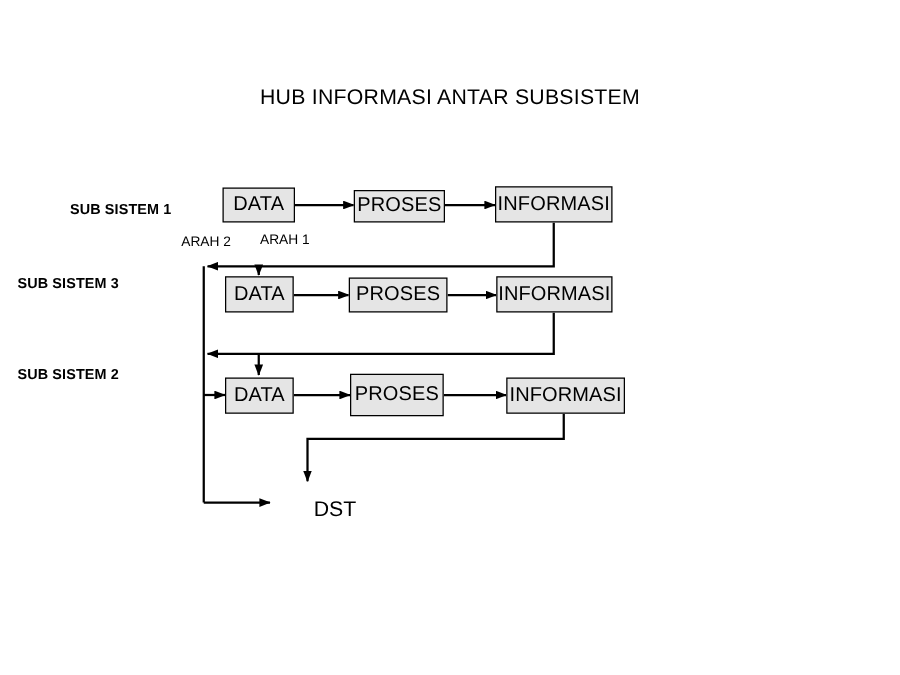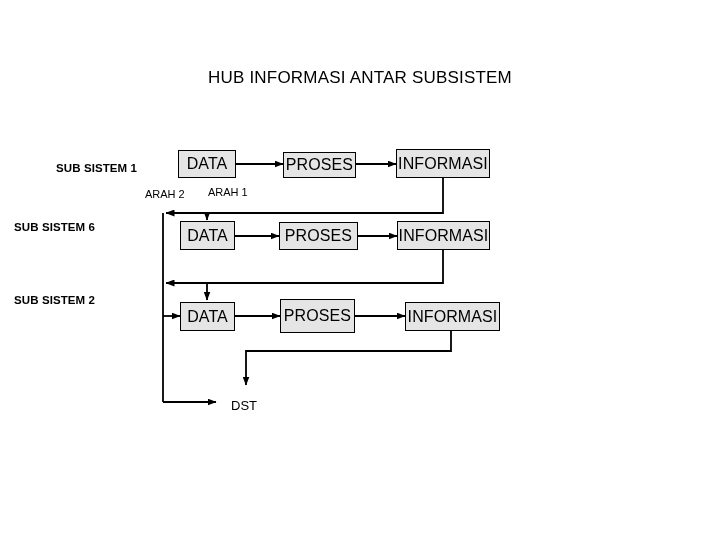--- a/index.html
+++ b/index.html
@@ -62,24 +62,25 @@
     align-items: center;
     justify-content: center;
     font-size: 16px;
     font-weight: normal;
     color: #000000;
     white-space: nowrap;
     letter-spacing: 0.1px;
   }
   .dst-label {
     position: absolute;
-    font-size: 13px;
+    font-size: 17px;
     font-weight: normal;
     color: #000000;
     white-space: nowrap;
+    margin-left: 20px;
   }
 </style>
 </head>
 <body>
 
 <div id="canvas">
 
   <div class="title">HUB INFORMASI ANTAR SUBSISTEM</div>
 
   <svg class="svg-layer" viewBox="0 0 720 540" width="720" height="540">
@@ -114,21 +115,21 @@
 
       <path d="M 451 331 L 451 351 L 246 351 L 246 385" marker-end="url(#arrowhead)"></path>
 
       <path d="M 163 402 L 216 402" marker-end="url(#arrowhead)"></path>
 
     </g>
   </svg>
 
   <div class="sub-label" style="left:14px; top:162px;margin-left:42px;">SUB SISTEM 1</div>
 
-  <div class="sub-label" style="left:14px; top:221px;">SUB SISTEM 6</div>
+  <div class="sub-label" style="left:14px; top:221px;">SUB SISTEM 3</div>
 
   <div class="sub-label" style="left:14px; top:294px;">SUB SISTEM 2</div>
 
   <div class="arah-label" style="left:145px; top:188px;">ARAH 2</div>
 
   <div class="arah-label" style="left:208px; top:186px;">ARAH 1</div>
 
   <div class="node-box" style="left:178px; top:150px; width:58px; height:28px;">DATA</div>
 
   <div class="node-box" style="left:283px; top:152px; width:73px; height:26px;">PROSES</div>

